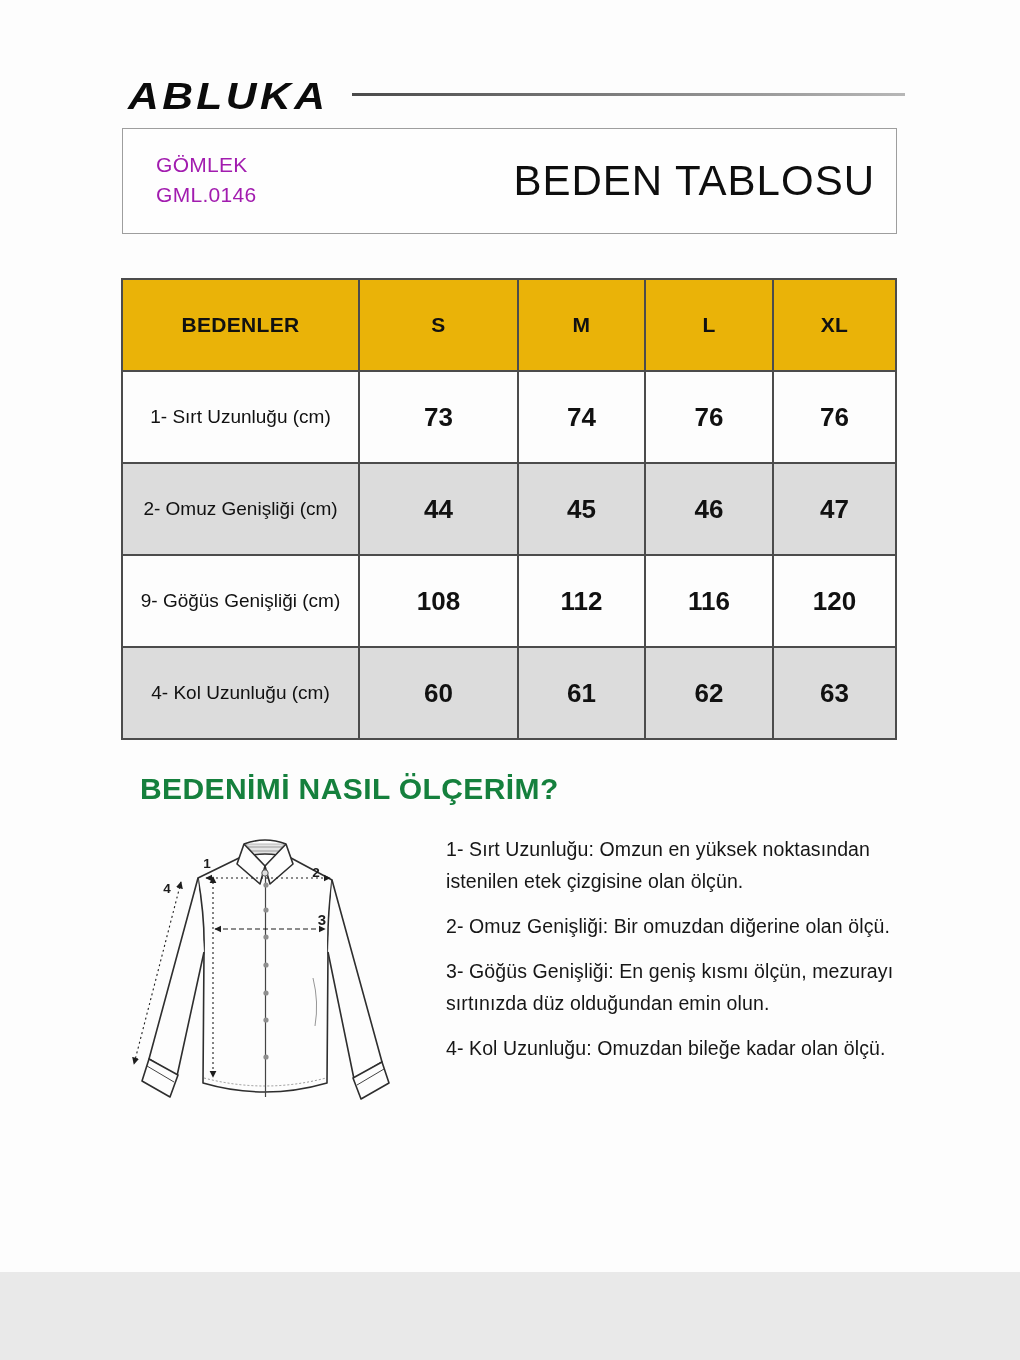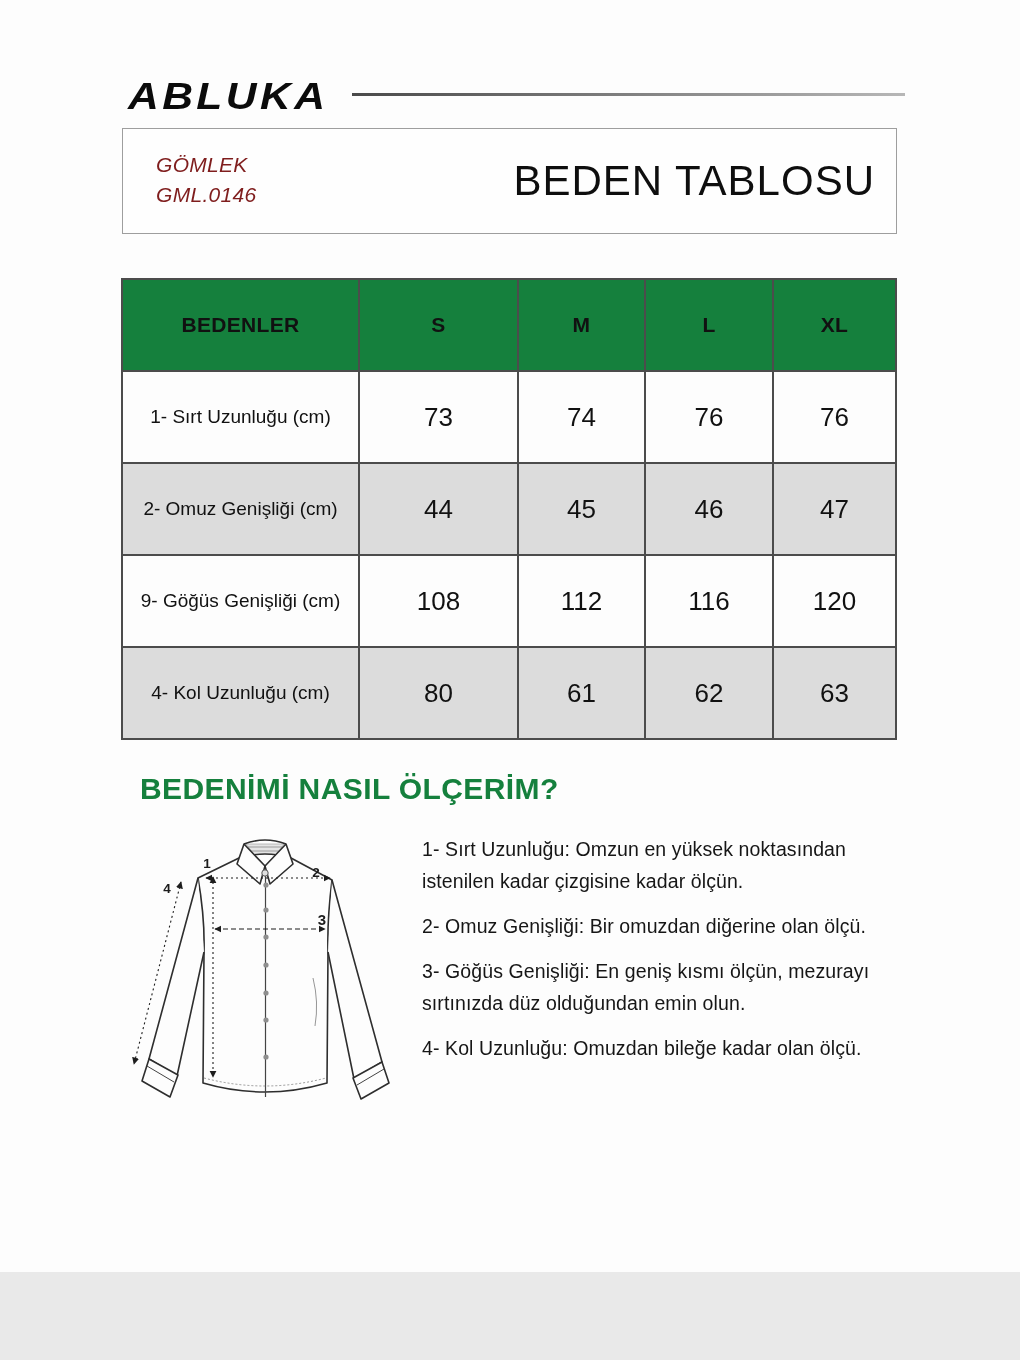--- a/index.html
+++ b/index.html
@@ -22,58 +22,58 @@
     background:linear-gradient(90deg,#4a4a4a,#b7b7b7);
   }
 
   
   .title-box {
     position:absolute; left:122px; top:128px; width:773px; height:104px;
     border:1px solid #9e9e9e; background:#fefefe;
   }
   .product-info {
     position:absolute; left:33px; top:21px;
-    font-size:21px; line-height:30px; letter-spacing:0.3px; color:#7f1d1d;font-style:italic;
+    font-size:21px; line-height:30px; letter-spacing:0.3px; color:#a21caf;
   }
   .doc-title {
     position:absolute; right:21px; top:50%; transform:translateY(-50%);
     font-size:42px; font-weight:400; letter-spacing:1px; color:#0e0e0e;
     white-space:nowrap;
   }
 
   
   table.size-table {
     position:absolute; left:121px; top:278px; width:774px;
     border-collapse:collapse; table-layout:fixed;
   }
   .size-table th, .size-table td {
     border:2px solid #4c4c4c; height:90px; padding:0;
     text-align:center; vertical-align:middle;
   }
   .size-table thead th {
-    background:#15803d; font-size:21px; font-weight:700; letter-spacing:0.3px;margin-top:39px;
+    background:#eab308; font-size:21px; font-weight:700; letter-spacing:0.3px;margin-top:39px;
   }
   .size-table td.row-label { font-size:19px; font-weight:400; }
-  .size-table td.value { font-size:26px; font-weight:400; }
+  .size-table td.value { font-size:26px; font-weight:700; }
   .size-table tr.shade td { background:#dcdcdc; }
 
   
   .section-heading {
     position:absolute; left:140px; top:772px;
     font-size:30px; font-weight:800; letter-spacing:0.4px; color:#15803d;
     white-space:nowrap;
   }
   .diagram { position:absolute; left:120px; top:830px; width:290px; height:290px; }
   .diagram svg { display:block; width:100%; height:100%; }
   .instructions {
     position:absolute; left:422px; top:833px; width:545px;
     font-size:19.5px; line-height:32px; color:#161616; letter-spacing:0.1px;
   }
   .instructions .para { margin:0 0 13px 0; }
-  .instructions .line { white-space:nowrap; }
+  .instructions .line { white-space:nowrap;margin-left:24px; }
 </style>
 </head>
 <body>
 
 <div class="page">
 
   <div class="logo">ABLUKA</div>
   <div class="logo-rule"></div>
 
   <div class="title-box">
@@ -118,21 +118,21 @@
       </tr>
       <tr>
         <td class="row-label">9- Göğüs Genişliği (cm)</td>
         <td class="value">108</td>
         <td class="value">112</td>
         <td class="value">116</td>
         <td class="value">120</td>
       </tr>
       <tr class="shade">
         <td class="row-label">4- Kol Uzunluğu (cm)</td>
-        <td class="value">80</td>
+        <td class="value">60</td>
         <td class="value">61</td>
         <td class="value">62</td>
         <td class="value">63</td>
       </tr>
     </tbody>
   </table>
 
   <div class="section-heading">BEDENİMİ NASIL ÖLÇERİM?</div>
 
   <div class="diagram">
@@ -200,21 +200,21 @@
         <text x="196" y="47">2</text>
         <text x="202" y="95" font-size="15">3</text>
         <text x="47" y="63">4</text>
       </g>
     </svg>
   </div>
 
   <div class="instructions">
     <div class="para">
       <div class="line">1- Sırt Uzunluğu: Omzun en yüksek noktasından</div>
-      <div class="line">istenilen kadar çizgisine kadar ölçün.</div>
+      <div class="line">istenilen etek çizgisine olan ölçün.</div>
     </div>
     <div class="para">
       <div class="line">2- Omuz Genişliği: Bir omuzdan diğerine olan ölçü.</div>
     </div>
     <div class="para">
       <div class="line">3- Göğüs Genişliği: En geniş kısmı ölçün, mezurayı</div>
       <div class="line">sırtınızda düz olduğundan emin olun.</div>
     </div>
     <div class="para">
       <div class="line">4- Kol Uzunluğu: Omuzdan bileğe kadar olan ölçü.</div>

